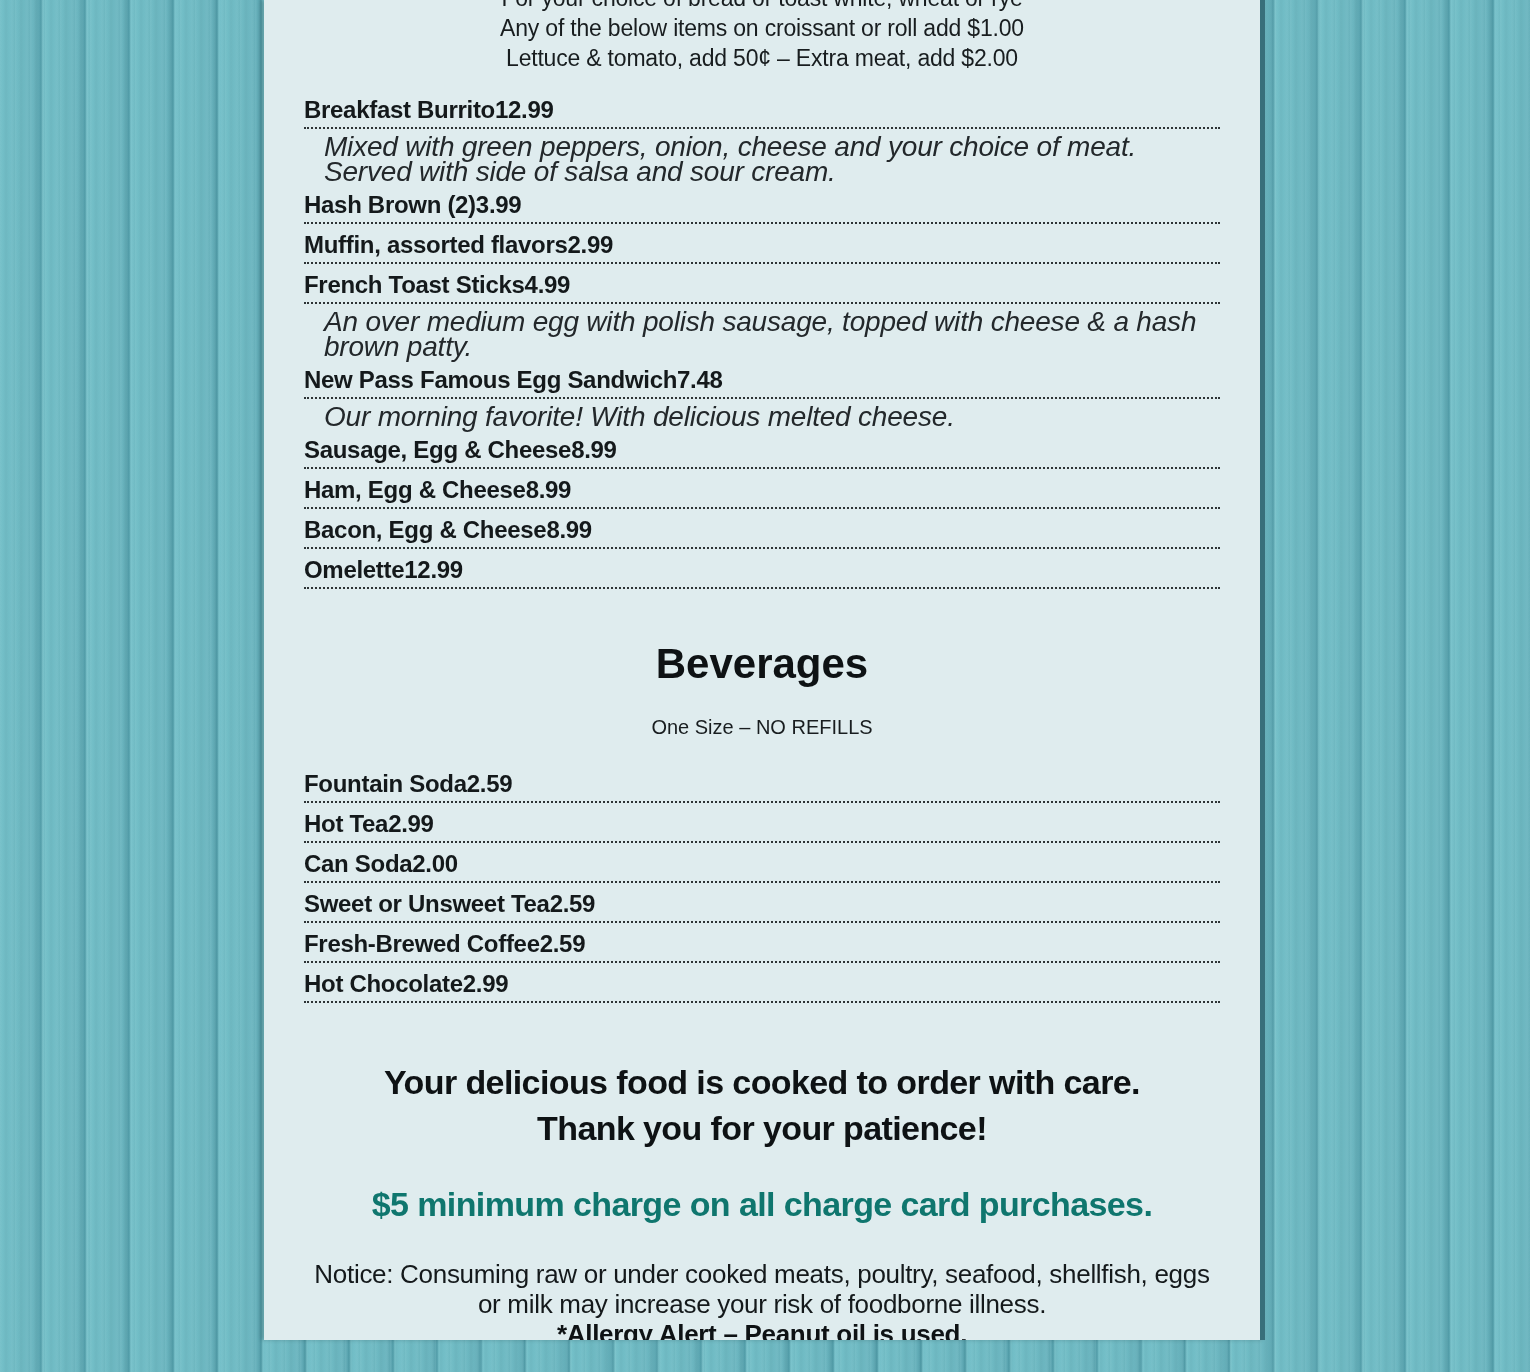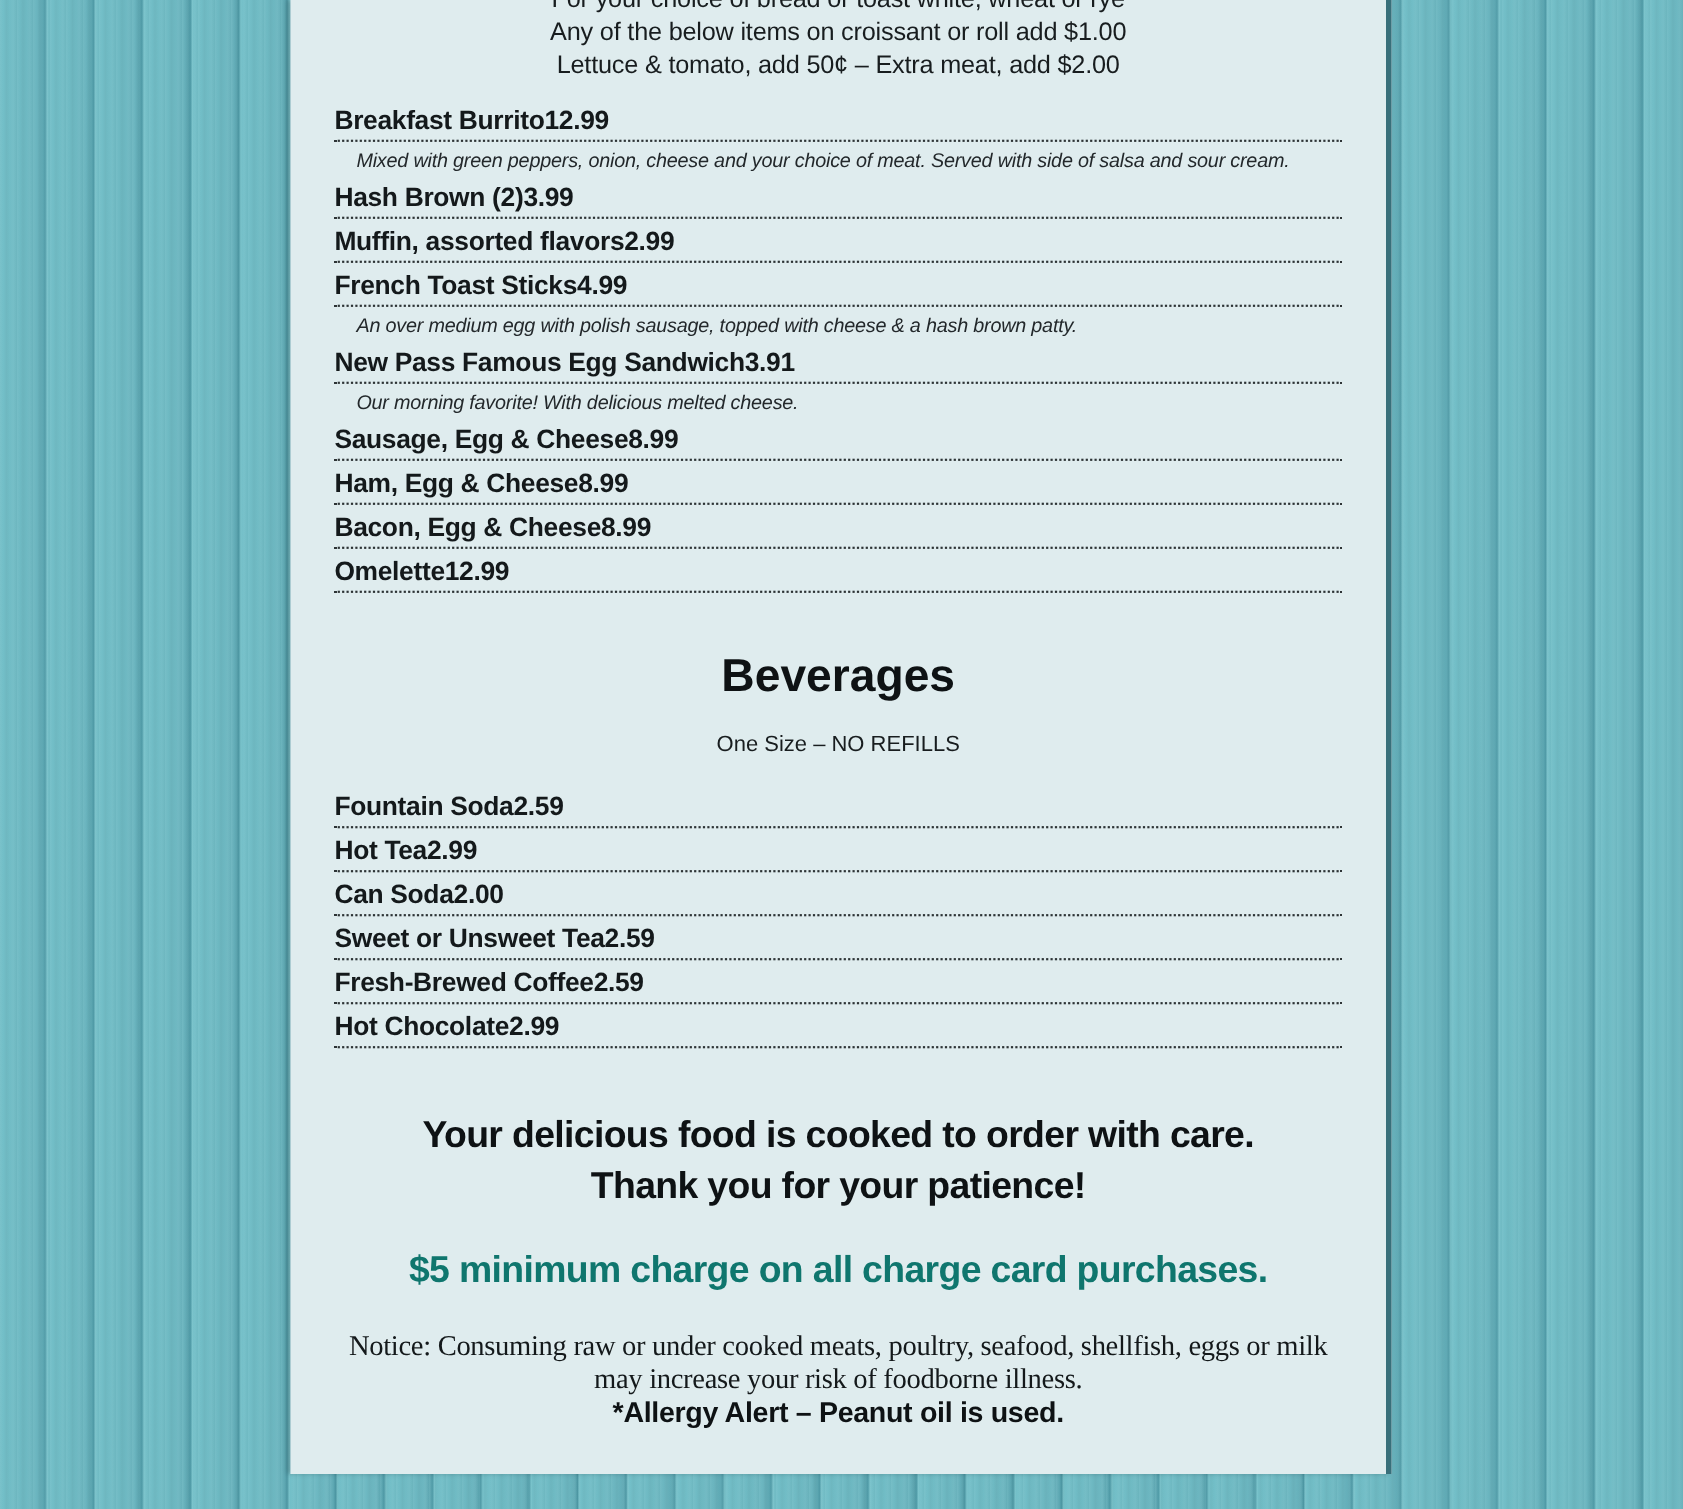--- a/index.html
+++ b/index.html
@@ -78,21 +78,21 @@
     border-bottom: 2px dotted #2d3335;
     padding-bottom: 2px;
     margin-top: 6px;
   }
 
   .item-name { white-space: nowrap; }
   .item-price { white-space: nowrap; }
 
   .item-desc {
     font-style: italic;
-    font-size: 18px;
+    font-size: 28px;
     line-height: 25px;
     letter-spacing: -0.2px;
     color: #23282b;
     margin: 5px 0 2px 20px;
   }
 
   
   .section-heading {
     margin-top: 52px;
     text-align: center;
@@ -135,21 +135,20 @@
   }
 
   .footer-notice {
     margin: 32px auto 0 auto;
     max-width: 915px;
     text-align: center;
     font-size: 26px;
     line-height: 30px;
     letter-spacing: -0.3px;
     color: #14191b;
-    font-family: Liberation Serif, serif;
   }
 
   .footer-allergy {
     text-align: center;
     font-weight: bold;
     font-size: 26px;
     line-height: 30px;
     letter-spacing: -0.3px;
     color: #0e1214;
   }
@@ -201,21 +200,21 @@
 
   </div>
 
   <div class="menu-row-wrap">
     <p class="item-desc">An over medium egg with polish sausage, topped with cheese &amp; a hash brown patty.</p>
   </div>
 
   <div class="menu-row-wrap">
     <div class="menu-row">
       <span class="item-name">New Pass Famous Egg Sandwich</span>
-      <span class="item-price">3.91</span>
+      <span class="item-price">7.48</span>
     </div>
     <p class="item-desc">Our morning favorite! With delicious melted cheese.</p>
   </div>
 
   <div class="menu-row-wrap">
     <div class="menu-row">
       <span class="item-name">Sausage, Egg &amp; Cheese</span>
       <span class="item-price">8.99</span>
     </div>
 

